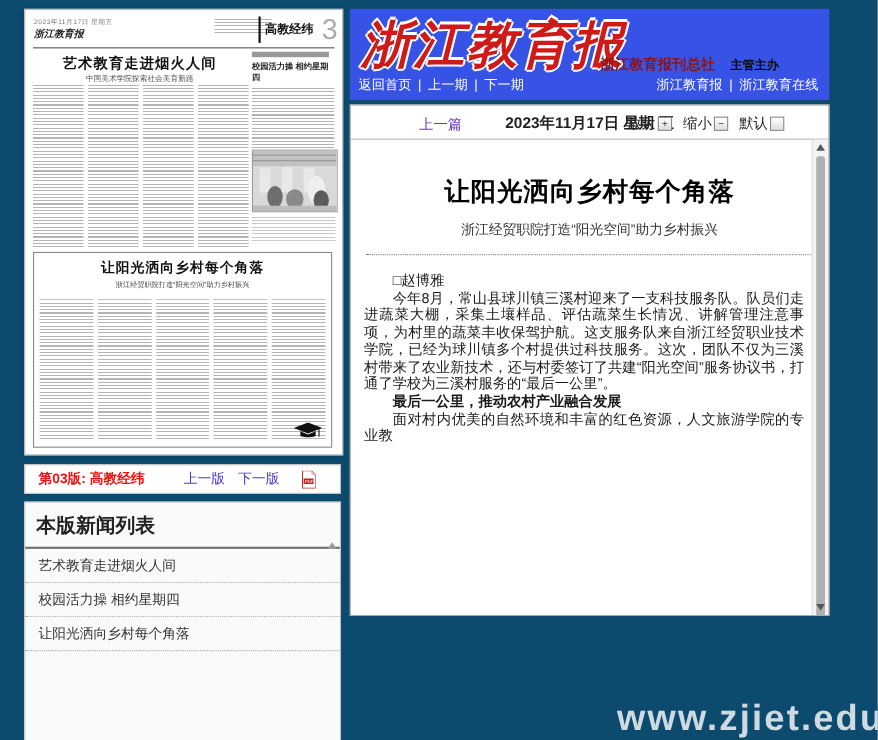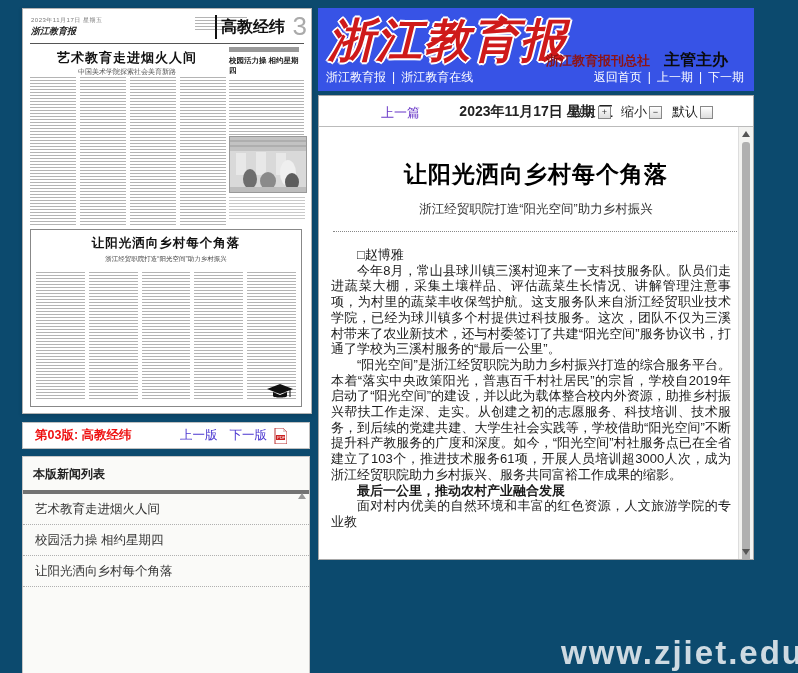--- a/index.html
+++ b/index.html
@@ -5,21 +5,21 @@
   html,body{margin:0;padding:0;background:#e9e9e7;font-family:"Liberation Sans",sans-serif;}
   #stage{position:relative;width:798px;height:673px;background:#0c4a6e;overflow:hidden;}
 
   
   .thumb{position:absolute;left:22px;top:8px;width:288px;height:404px;background:#fff;
          border:1px solid #b3b3b3;box-shadow:0 1px 4px rgba(0,0,0,.18);}
   .t-date{position:absolute;left:8px;top:7px;font-size:6px;color:#777;letter-spacing:.5px;}
   .t-masthead{position:absolute;left:8px;top:16px;font-size:9px;font-weight:bold;font-style:italic;
               color:#222;font-family:"Liberation Serif",serif;}
   .t-info{position:absolute;right:64px;top:8px;width:52px;height:14px;}
-  .t-section{position:absolute;right:26px;top:6px;font-size:16px;font-weight:bold;color:#111;
+  .t-section{position:absolute;right:26px;top:6px;font-size:11px;font-weight:bold;color:#111;
              border-left:2px solid #111;padding-left:4px;line-height:24px;}
   .t-pageno{position:absolute;right:4px;top:2px;font-size:26px;color:#aaa;font-weight:200;}
   .t-hrule{position:absolute;left:7px;right:7px;top:34px;border-top:1px solid #555;}
   .t-head1{position:absolute;left:8px;top:40px;width:192px;text-align:center;font-size:13px;
            font-weight:bold;color:#111;letter-spacing:1px;}
   .t-sub1{position:absolute;left:8px;top:58px;width:192px;text-align:center;font-size:7px;color:#555;}
   .t-cols{position:absolute;left:7px;top:68px;width:196px;height:148px;display:flex;gap:4px;}
   .t-rcol{position:absolute;left:206px;top:38px;width:75px;}
   .t-rline{height:5px;background:#999;margin-bottom:4px;width:70px;}
   .t-head2{font-size:7.5px;font-weight:bold;color:#222;margin-bottom:4px;}
@@ -32,39 +32,39 @@
   .t-bcols{position:absolute;left:5px;right:5px;top:42px;bottom:6px;display:flex;gap:4px;}
   .microcol{flex:1;}
   .micro{background:repeating-linear-gradient(to bottom,#b4b4b4 0,#b4b4b4 1px,transparent 1px,transparent 3px);}
   .micro-light{background:repeating-linear-gradient(to bottom,#c9c9c9 0,#c9c9c9 1px,transparent 1px,transparent 3px);}
   .t-cap{position:absolute;right:8px;bottom:5px;}
 
   
   .pagebar{position:absolute;left:22px;top:422px;width:288px;height:27px;background:#fff;
            border:1px solid #c0c0c0;box-sizing:border-box;display:flex;align-items:center;}
   .pb-label{color:#e11;font-weight:bold;font-size:12.5px;margin-left:12px;}
-  .pb-links{position:absolute;left:157px;font-size:12.5px;color:#4a36d0;display:flex;gap:12px;}
+  .pb-links{position:absolute;left:144px;font-size:12.5px;color:#4a36d0;display:flex;gap:12px;}
   .pb-links span{cursor:pointer;}
   .pb-pdf{position:absolute;right:22px;top:5px;}
 
   
   .newsbox{position:absolute;left:22px;top:456px;width:288px;height:230px;background:#fafaf8;
            border:1px solid #c6c6c6;box-sizing:border-box;}
-  .nb-title{font-size:12px;font-weight:bold;color:#222;padding:9px 10px 7px;border-bottom:4px solid #737373;}
+  .nb-title{font-size:18px;font-weight:bold;color:#222;padding:9px 10px 7px;border-bottom:2px solid #737373;}
   .news-item{font-size:12.5px;color:#333;padding:7px 4px 6px 12px;border-bottom:1px dotted #b0b0b0;cursor:pointer;}
   .nb-up{position:absolute;right:3px;top:36px;width:0;height:0;border-left:4px solid transparent;
          border-right:4px solid transparent;border-bottom:6px solid #999;}
 
   
   .banner{position:absolute;left:318px;top:8px;width:436px;height:83px;background:#3753e6;}
   .logo{position:absolute;left:10px;top:2px;font-size:46px;font-weight:bold;font-style:italic;
         color:#cf1a1a;font-family:"Liberation Serif",serif;letter-spacing:2px;white-space:nowrap;
         text-shadow:-2px 0 #fff,2px 0 #fff,0 -2px #fff,0 2px #fff,-1px -1px #fff,1px 1px #fff,-1px 1px #fff,1px -1px #fff;}
   .agency{position:absolute;left:228px;top:42px;font-size:13px;font-weight:bold;color:#8e1313;white-space:nowrap;}
-  .agency b{color:#0a0a0a;margin-left:14px;font-size:16px;}
+  .agency b{color:#0a0a0a;margin-left:14px;font-size:11px;}
   .b-nav{position:absolute;left:8px;right:10px;bottom:5px;display:flex;justify-content:space-between;
          font-size:12px;color:#fff;}
   .b-nav a{color:#fff;text-decoration:none;cursor:pointer;}
   .b-sep{margin:0 6px;}
 
   
   .panel{position:absolute;left:318px;top:95px;width:436px;height:465px;background:#fff;
          border:1px solid #a8a8a8;box-sizing:border-box;overflow:hidden;}
   .toolbar{position:relative;height:30px;border-bottom:1px solid #bbb;}
   .tb-prev{position:absolute;left:62px;top:8px;font-size:13px;color:#6a39c8;cursor:pointer;}
@@ -175,24 +175,24 @@
     <div class="nb-up"></div>
   </div>
 
   <div class="banner">
     <div class="logo">浙江教育报</div>
     <div class="agency">
       <span>浙江教育报刊总社</span><b>主管主办</b>
     </div>
     <div class="b-nav">
       <span>
-        <a>浙江教育报</a><span class="b-sep">|</span><a>浙江教育在线</a>
+        <a>返回首页</a><span class="b-sep">|</span><a>上一期</a><span class="b-sep">|</span><a>下一期</a>
       </span>
       <span>
-        <a>返回首页</a><span class="b-sep">|</span><a>上一期</a><span class="b-sep">|</span><a>下一期</a>
+        <a>浙江教育报</a><span class="b-sep">|</span><a>浙江教育在线</a>
       </span>
     </div>
   </div>
 
   <div class="panel">
     <div class="toolbar">
       <span class="tb-prev">上一篇</span>
       <span class="tb-date">2023年11月17日  星期 五</span>
       <span class="tb-zoom">
         <span class="tb-ctrl">
@@ -209,21 +209,20 @@
         </span>
       </span>
     </div>
 
     <div class="a-title">让阳光洒向乡村每个角落</div>
     <div class="a-sub">浙江经贸职院打造“阳光空间”助力乡村振兴</div>
     <div class="a-rule"></div>
     <div class="a-body">
         <p class="byline">□赵博雅</p>
         <p class="p">今年8月，常山县球川镇三溪村迎来了一支科技服务队。队员们走进蔬菜大棚，采集土壤样品、评估蔬菜生长情况、讲解管理注意事项，为村里的蔬菜丰收保驾护航。这支服务队来自浙江经贸职业技术学院，已经为球川镇多个村提供过科技服务。这次，团队不仅为三溪村带来了农业新技术，还与村委签订了共建“阳光空间”服务协议书，打通了学校为三溪村服务的“最后一公里”。</p>
-        <p class="p">“阳光空间”是浙江经贸职院为助力乡村振兴打造的综合服务平台。本着“落实中央政策阳光，普惠百千村社居民”的宗旨，学校自2019年启动了“阳光空间”的建设，并以此为载体整合校内外资源，助推乡村振兴帮扶工作走深、走实。从创建之初的志愿服务、科技培训、技术服务，到后续的党建共建、大学生社会实践等，学校借助“阳光空间”不断提升科产教服务的广度和深度。如今，“阳光空间”村社服务点已在全省建立了103个，推进技术服务61项，开展人员培训超3000人次，成为浙江经贸职院助力乡村振兴、服务共同富裕工作成果的缩影。</p>
         <p class="subhead">最后一公里，推动农村产业融合发展</p>
         <p class="p">面对村内优美的自然环境和丰富的红色资源，人文旅游学院的专业教</p>
       </div>
 
     <div class="sbar">
       <div class="sb-up"></div>
       <div class="sb-thumb"></div>
       <div class="sb-dn"></div>
     </div>
   </div>

